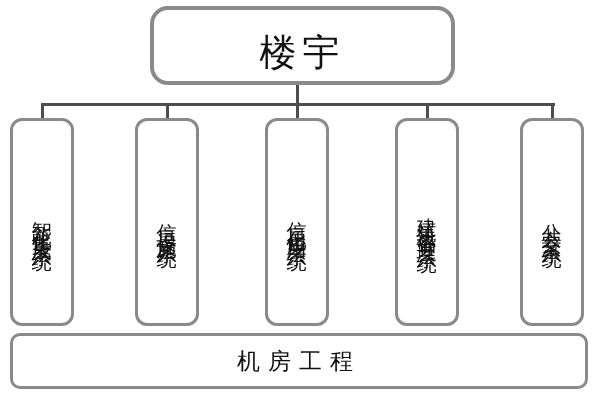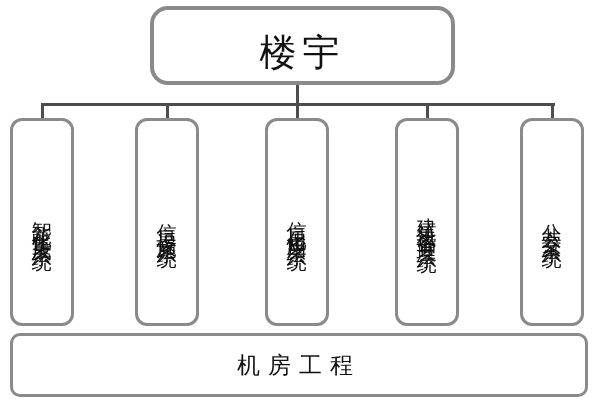--- a/index.html
+++ b/index.html
@@ -60,21 +60,21 @@
     text-orientation: upright;
     font-size: 20px;
     letter-spacing: 5px;
     font-family: "DejaVu Serif", serif;
     color: var(--text);
     line-height: 1;
   }
 
   .bottom-box {
     left: 10px; top: 333px;
-    width: 578px; height: 64px;
+    width: 578px; height: 56px;
     border-radius: 10px;
   }
   .bottom-label {
     font-size: 23px;
     letter-spacing: 8px;
     font-family: "DejaVu Serif", serif;
   }
 
   .line {
     position: absolute;

